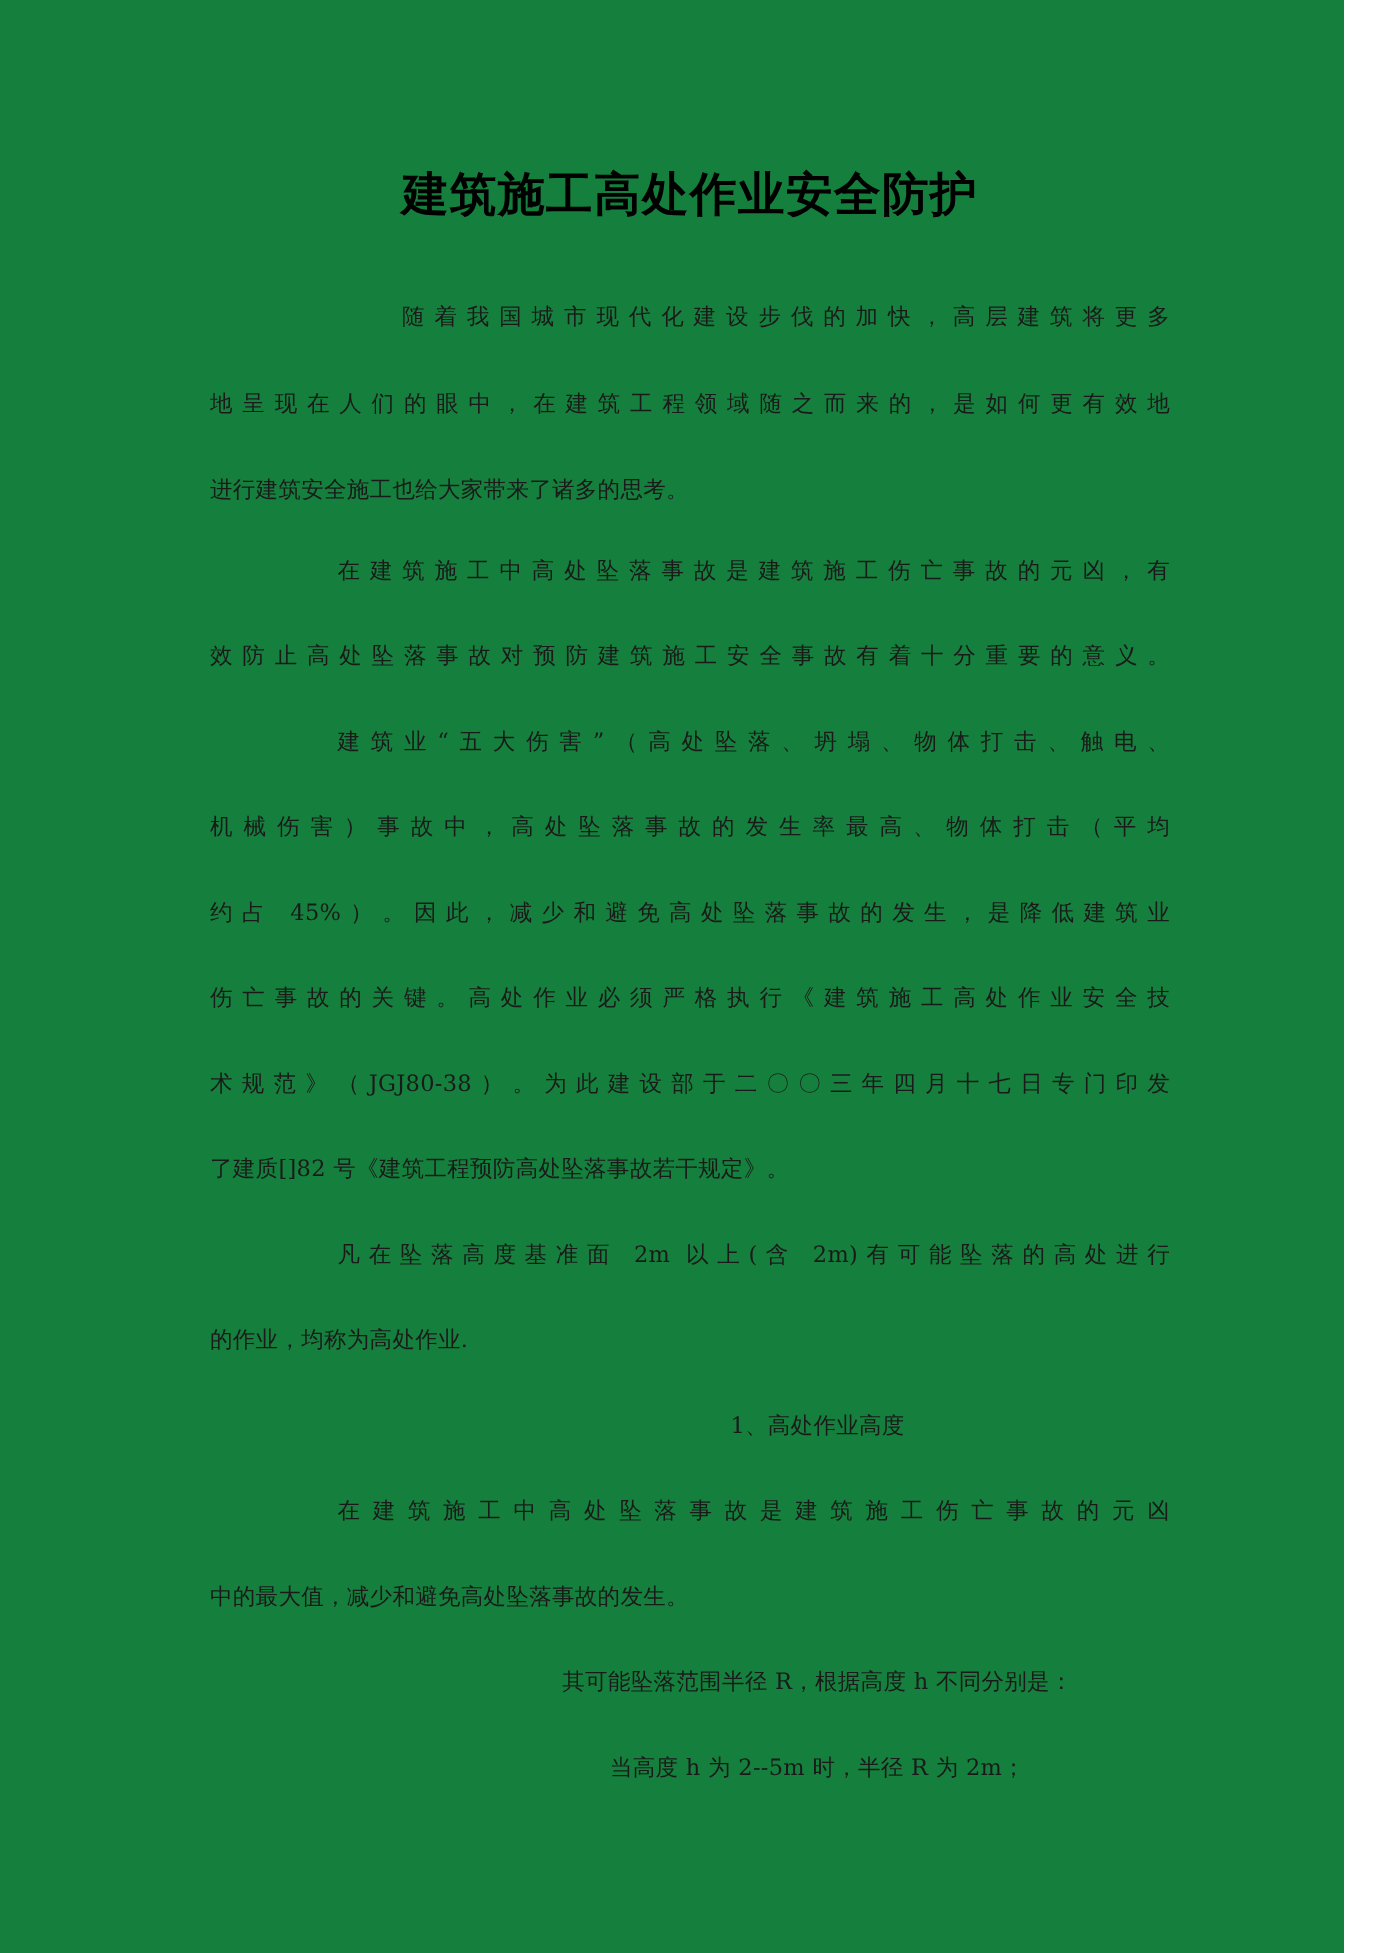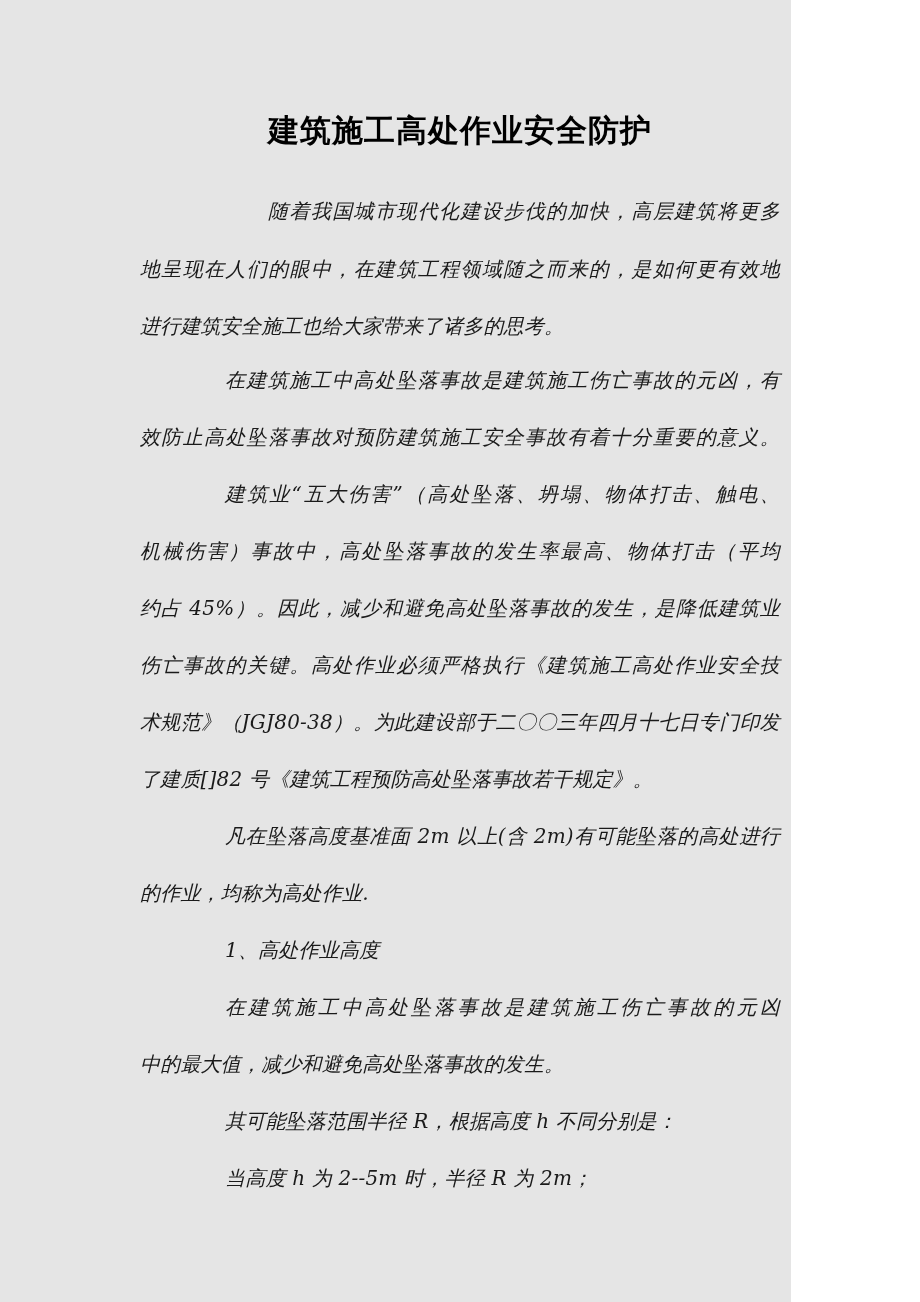--- a/index.html
+++ b/index.html
@@ -11,49 +11,48 @@
       width: 920px;
       height: 1302px;
       position: relative;
       overflow: hidden;
       font-family: "DejaVu Serif", "Liberation Serif", serif;
       color: #111111;
     }
     .page {
       position: absolute;
       left: 0; top: 0;
-      width: 791px;
+      width: 896px;
       height: 1302px;
-      background: #e5e5e5;
+      background: #15803d;
     }
     .title {
       position: absolute;
       left: 0;
       width: 920px;
       top: 108px;
       text-align: center;
       font-size: 31px;
       line-height: 44px;
       font-weight: bold;
       letter-spacing: 1px;
       color: #000000;
       font-family: "DejaVu Sans", "Liberation Sans", sans-serif;
     }
     .line {
       position: absolute;
       left: 140px;
       width: 640px;
-      font-size: 20px;
+      font-size: 15px;
       line-height: 30px;
       white-space: nowrap;
       color: #1a1a1a;
       letter-spacing: 0.2px;
-      font-style: italic;
     }
-    .indent { left: 225px; }
+    .indent { left: 225px; text-align: center; }
     .indent-big { left: 268px; }
     .justify {
       text-align: justify;
       text-align-last: justify;
       width: 640px;
       white-space: normal;
     }
     .indent.justify { width: 555px; }
     .indent-big.justify { width: 512px; }
   </style>

